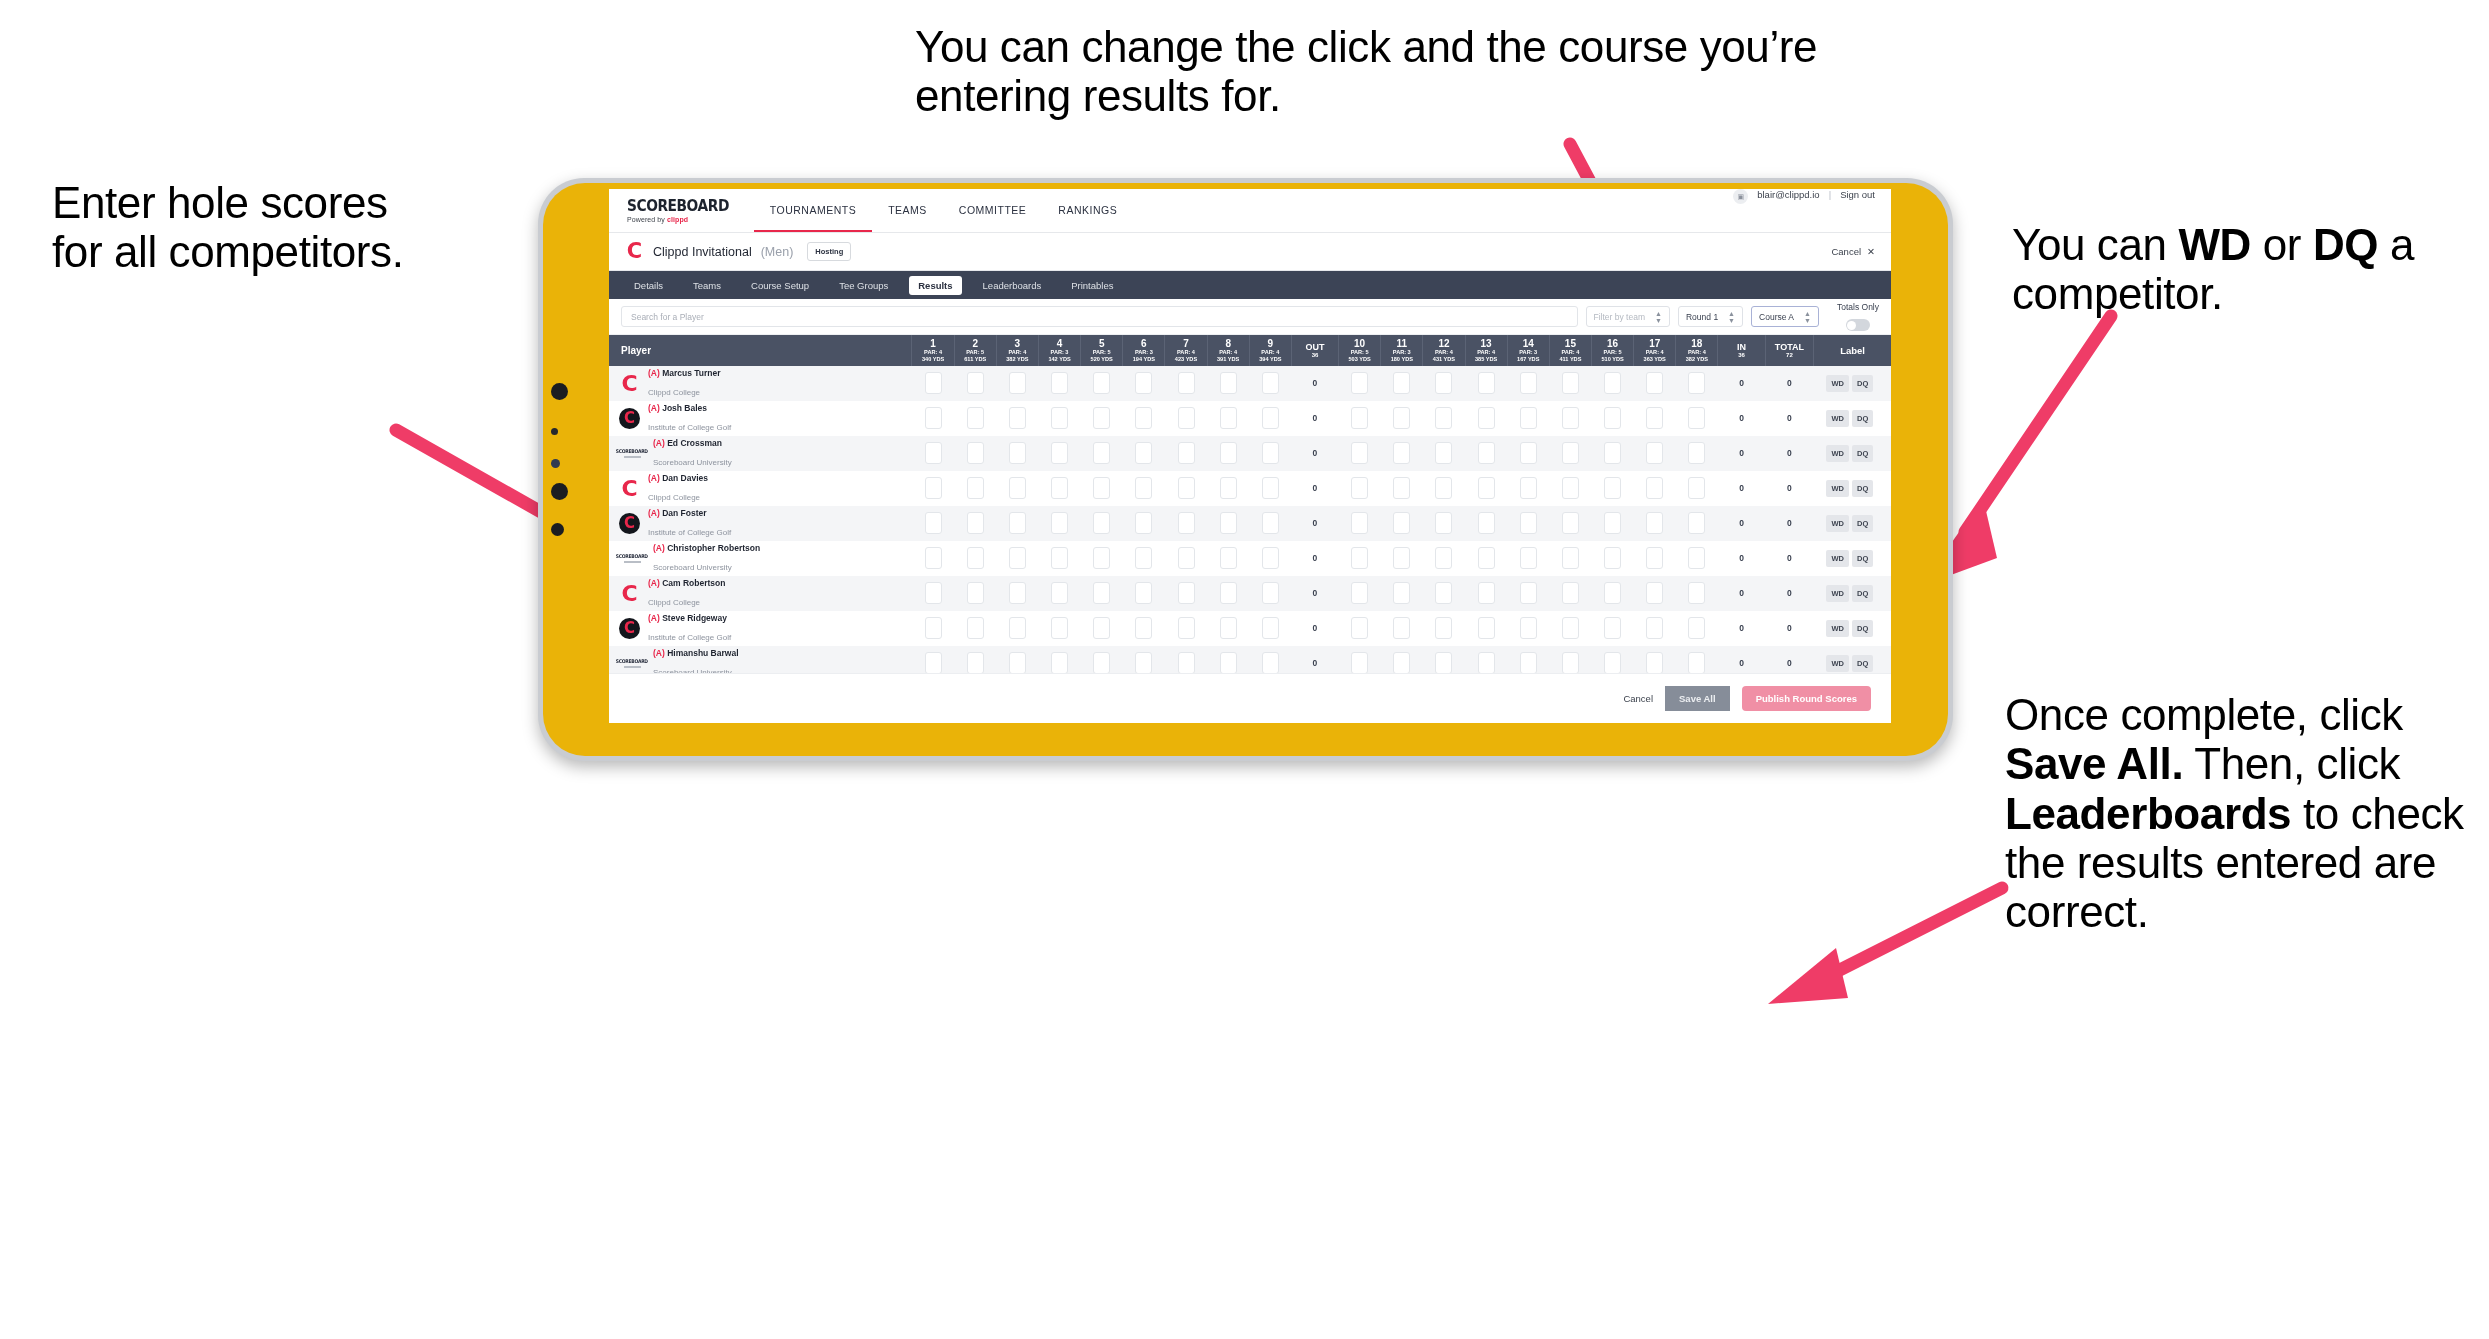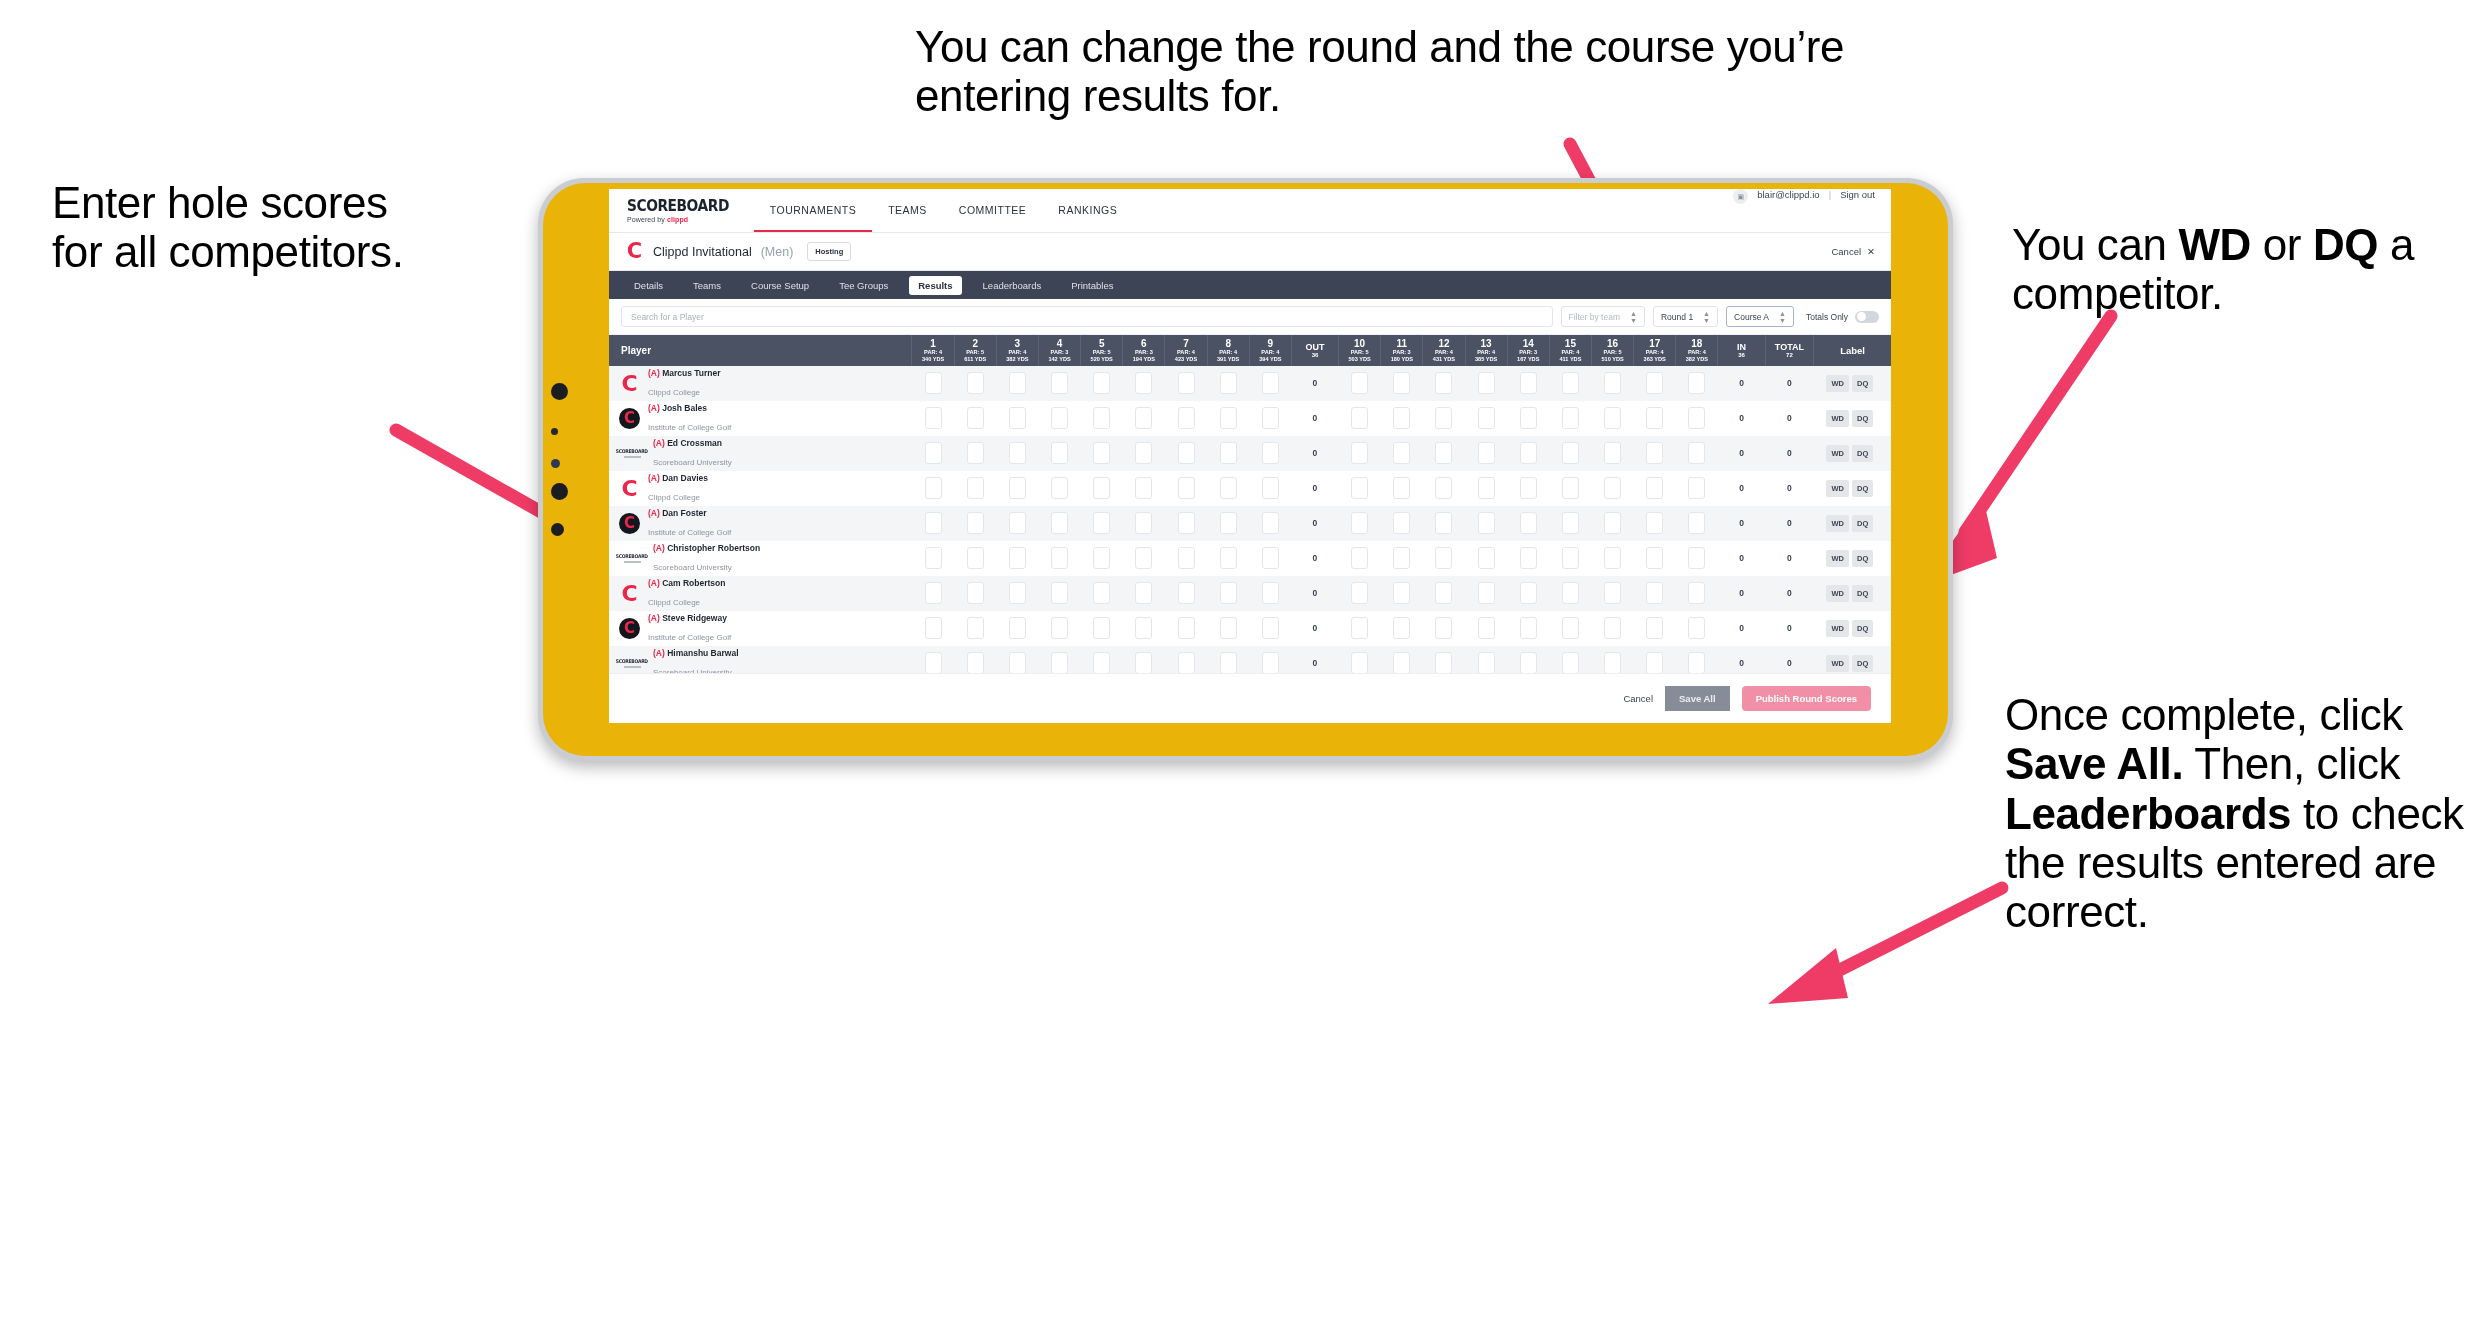--- a/index.html
+++ b/index.html
@@ -154,21 +154,21 @@
   }
   .sel {
     height: 21px; border: 1px solid #dfe2e7; border-radius: 3px;
     display: flex; align-items: center; gap: 10px;
     padding: 0 7px; font-size: 8.5px; color: #3a4150; background: #fff;
     cursor: pointer; white-space: nowrap;
   }
   .sel.placeholder { color: #b4b9c1; }
   .sel.focus { border-color: #a9b2d6; }
   .sel .caret { font-size: 7px; color: #8a919d; line-height: 1; }
-  .toggle-wrap { display: flex; align-items: center; gap: 7px; margin-left: 4px; }
+  .toggle-wrap { display: flex; align-items: center; gap: 7px; margin-left: 10px; flex-direction: column; }
   .toggle-lbl { font-size: 8.5px; color: #3a4150; }
   .toggle {
     width: 24px; height: 12px; background: #d3d7dd; border-radius: 7px;
     position: relative; cursor: pointer;
   }
   .toggle::after {
     content:""; position:absolute; left:1.5px; top:1.5px;
     width:9px; height:9px; border-radius:50%; background:#fff;
   }
 
@@ -264,21 +264,21 @@
 </head>
 <body>
 
 <div id="stage">
 
   <div class="anno" id="anno-left">
     <span>Enter hole scores for all competitors.</span>
   </div>
 
   <div class="anno" id="anno-top">
-    <span>You can change the round and the course you’re entering results for.</span>
+    <span>You can change the click and the course you’re entering results for.</span>
   </div>
 
   <div class="anno" id="anno-right1">
     <span>You can </span><b>WD</b><span> or </span><b>DQ</b><span> a competitor.</span>
   </div>
 
   <div class="anno" id="anno-right2">
     <span>Once complete, click </span><b>Save All.</b><span> Then, click </span><b>Leaderboards</b><span> to check the results entered are correct.</span>
   </div>
 

